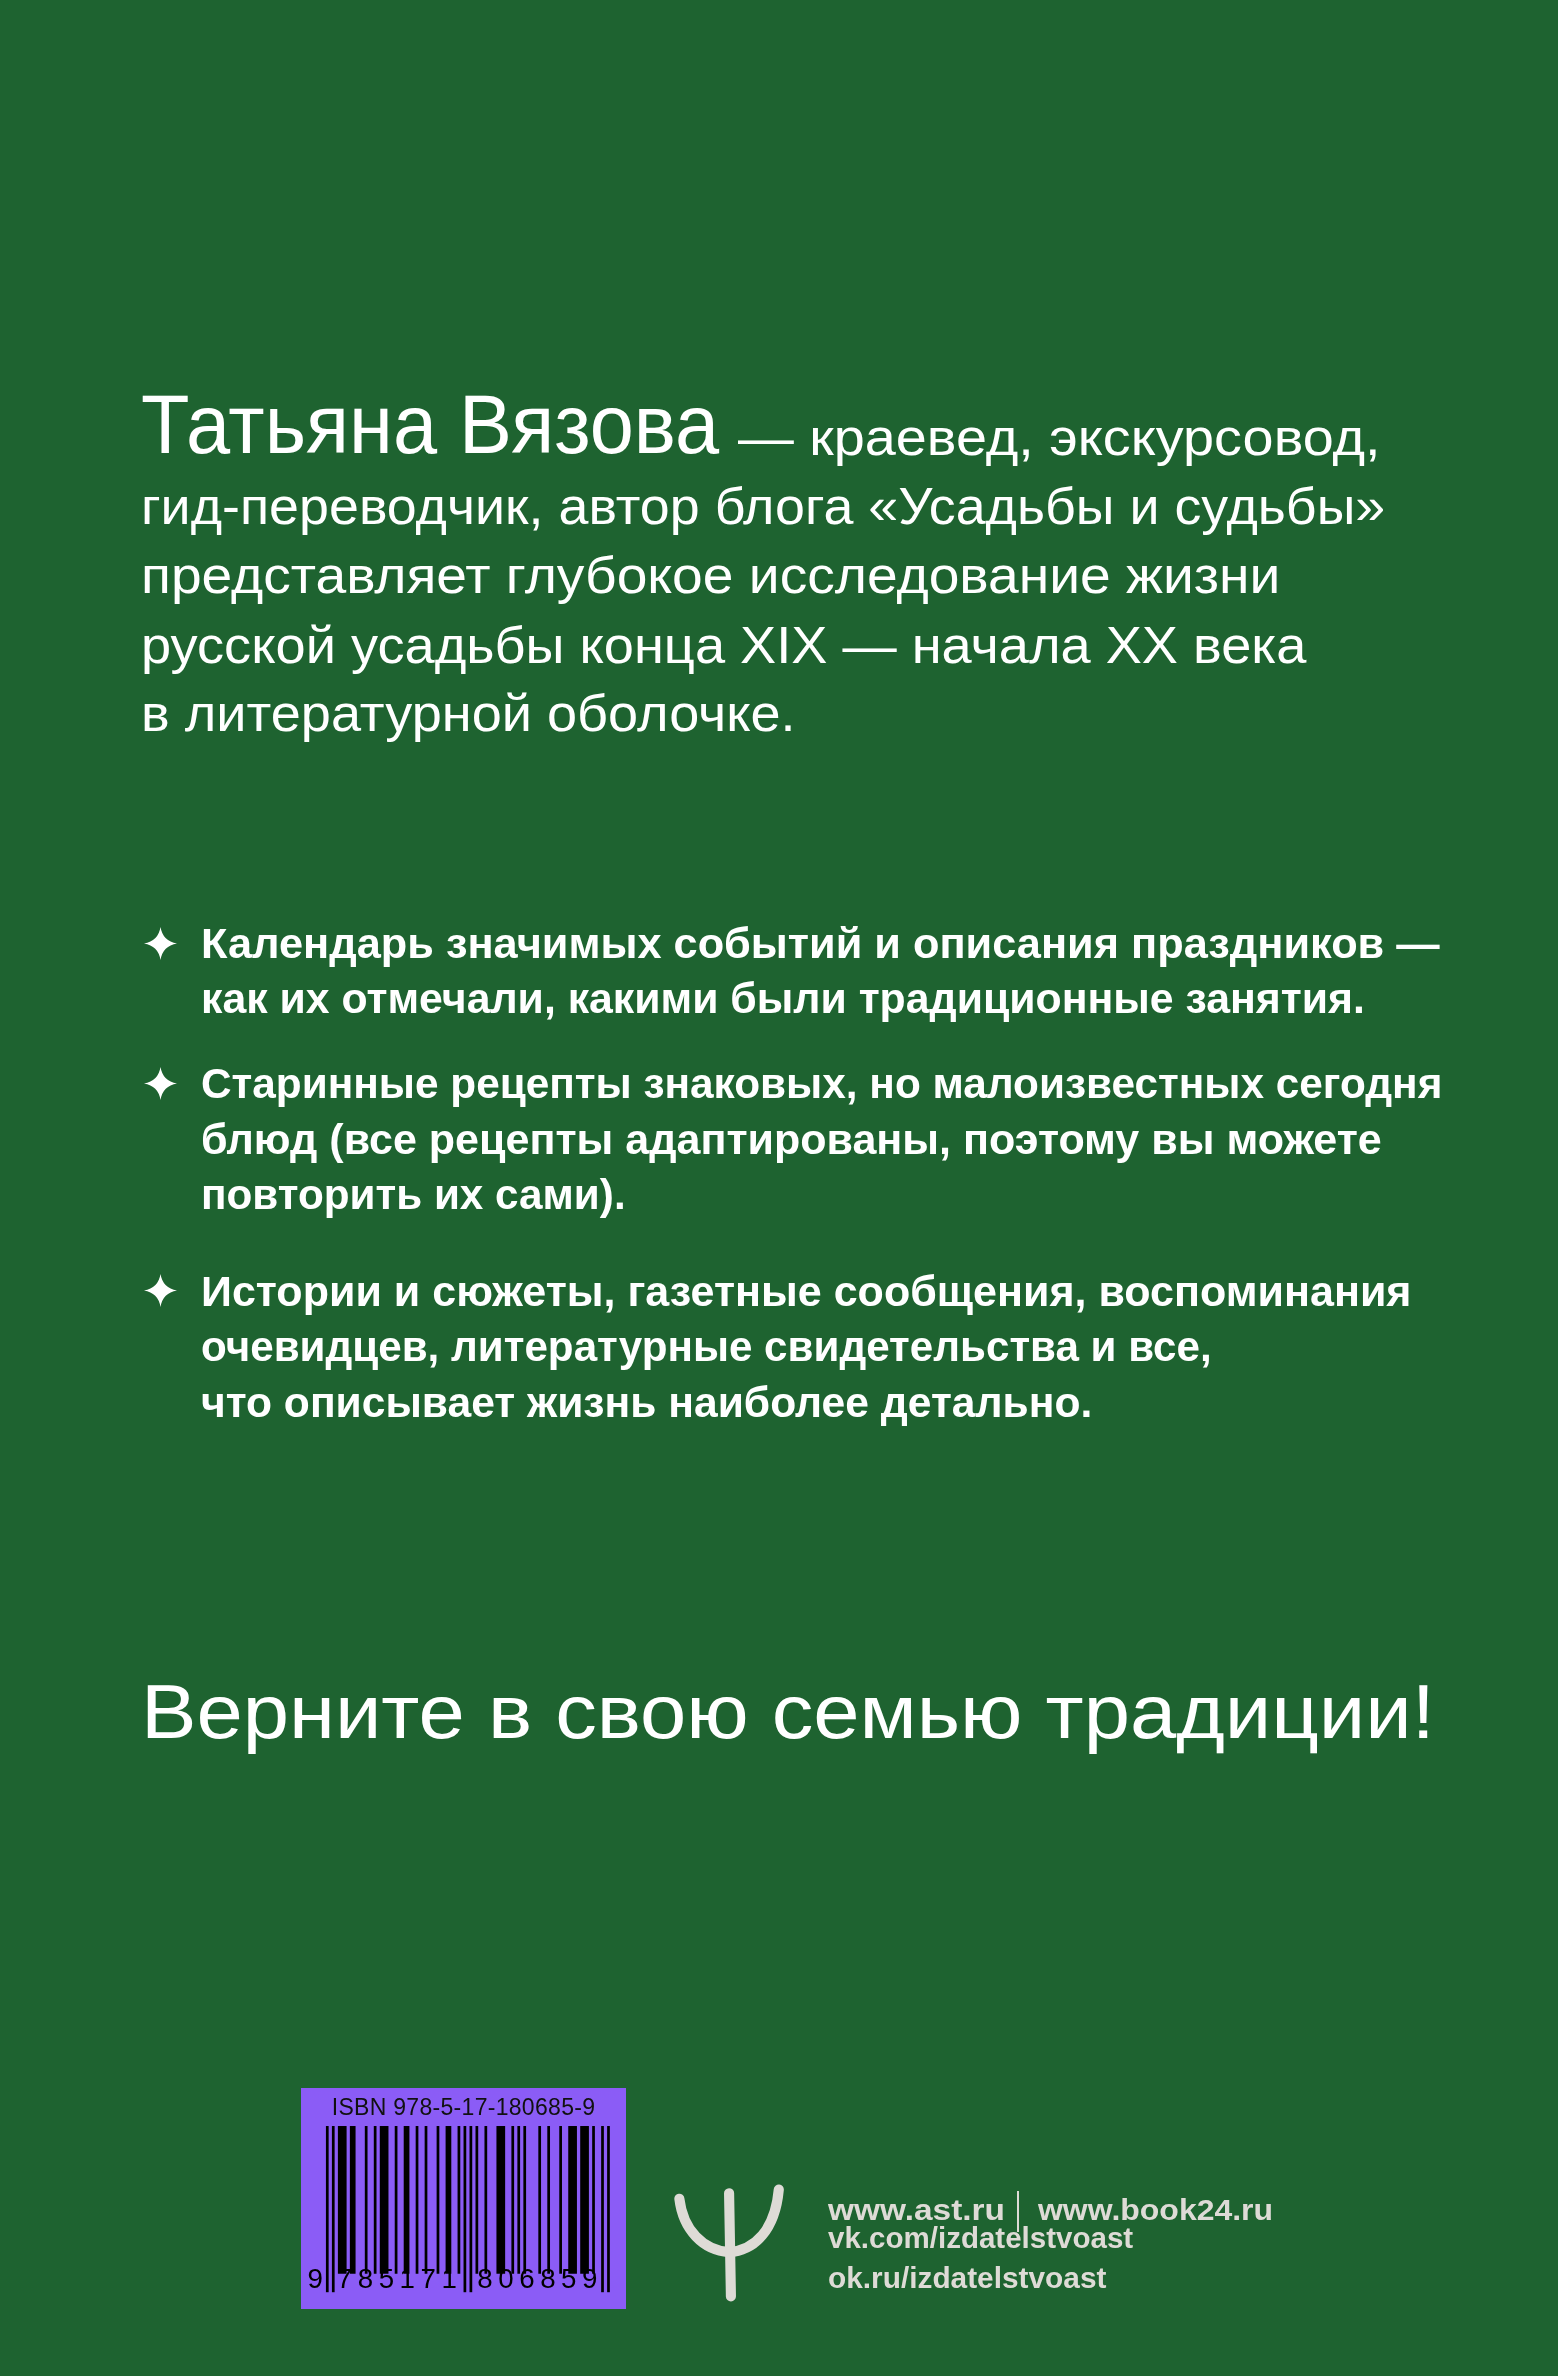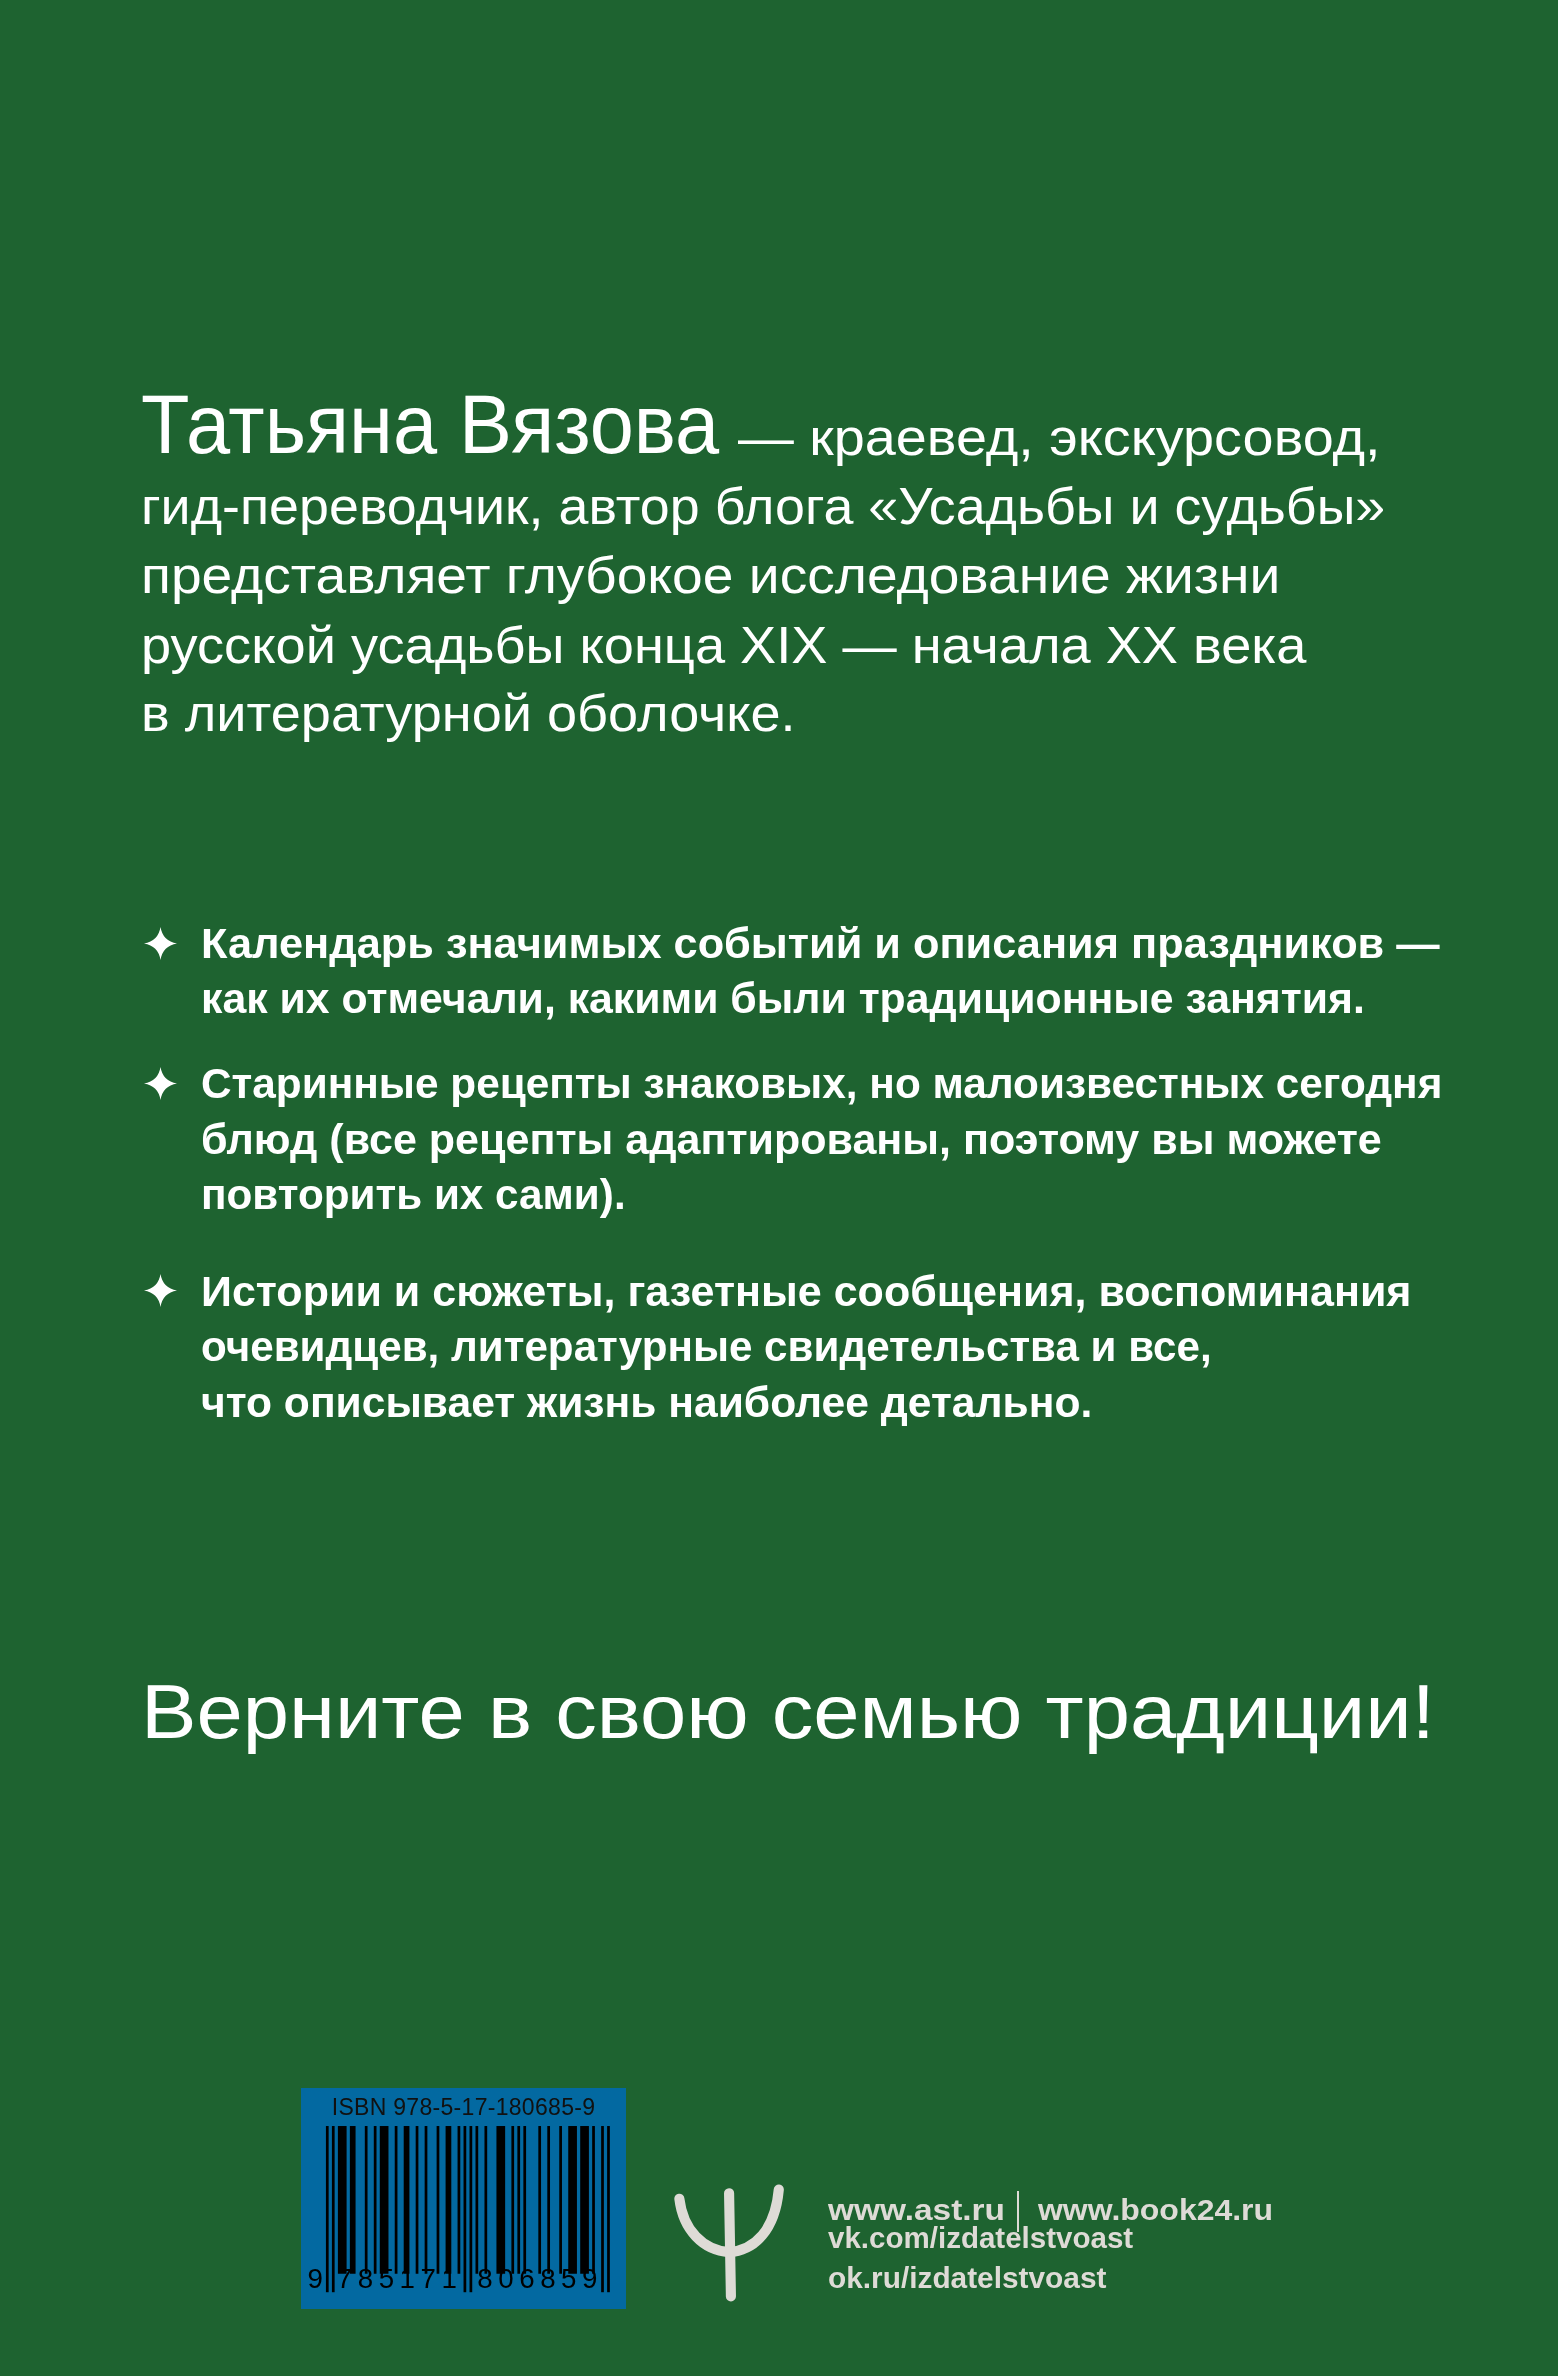--- a/index.html
+++ b/index.html
@@ -54,21 +54,21 @@
       font-size: 76px;
       font-weight: 400;
     }
     
     .barcode-box {
       position: absolute;
       left: 301px;
       top: 2053px;
       width: 325px;
       height: 221px;
-      background: #0369a1;
+      background: #8b5cf6;
     }
     .isbn-label {
       position: absolute;
       left: 0;
       top: 5.5px;
       width: 325px;
       text-align: center;
       font-size: 23px;
       color: #111;
       font-family: "Liberation Sans", sans-serif;

